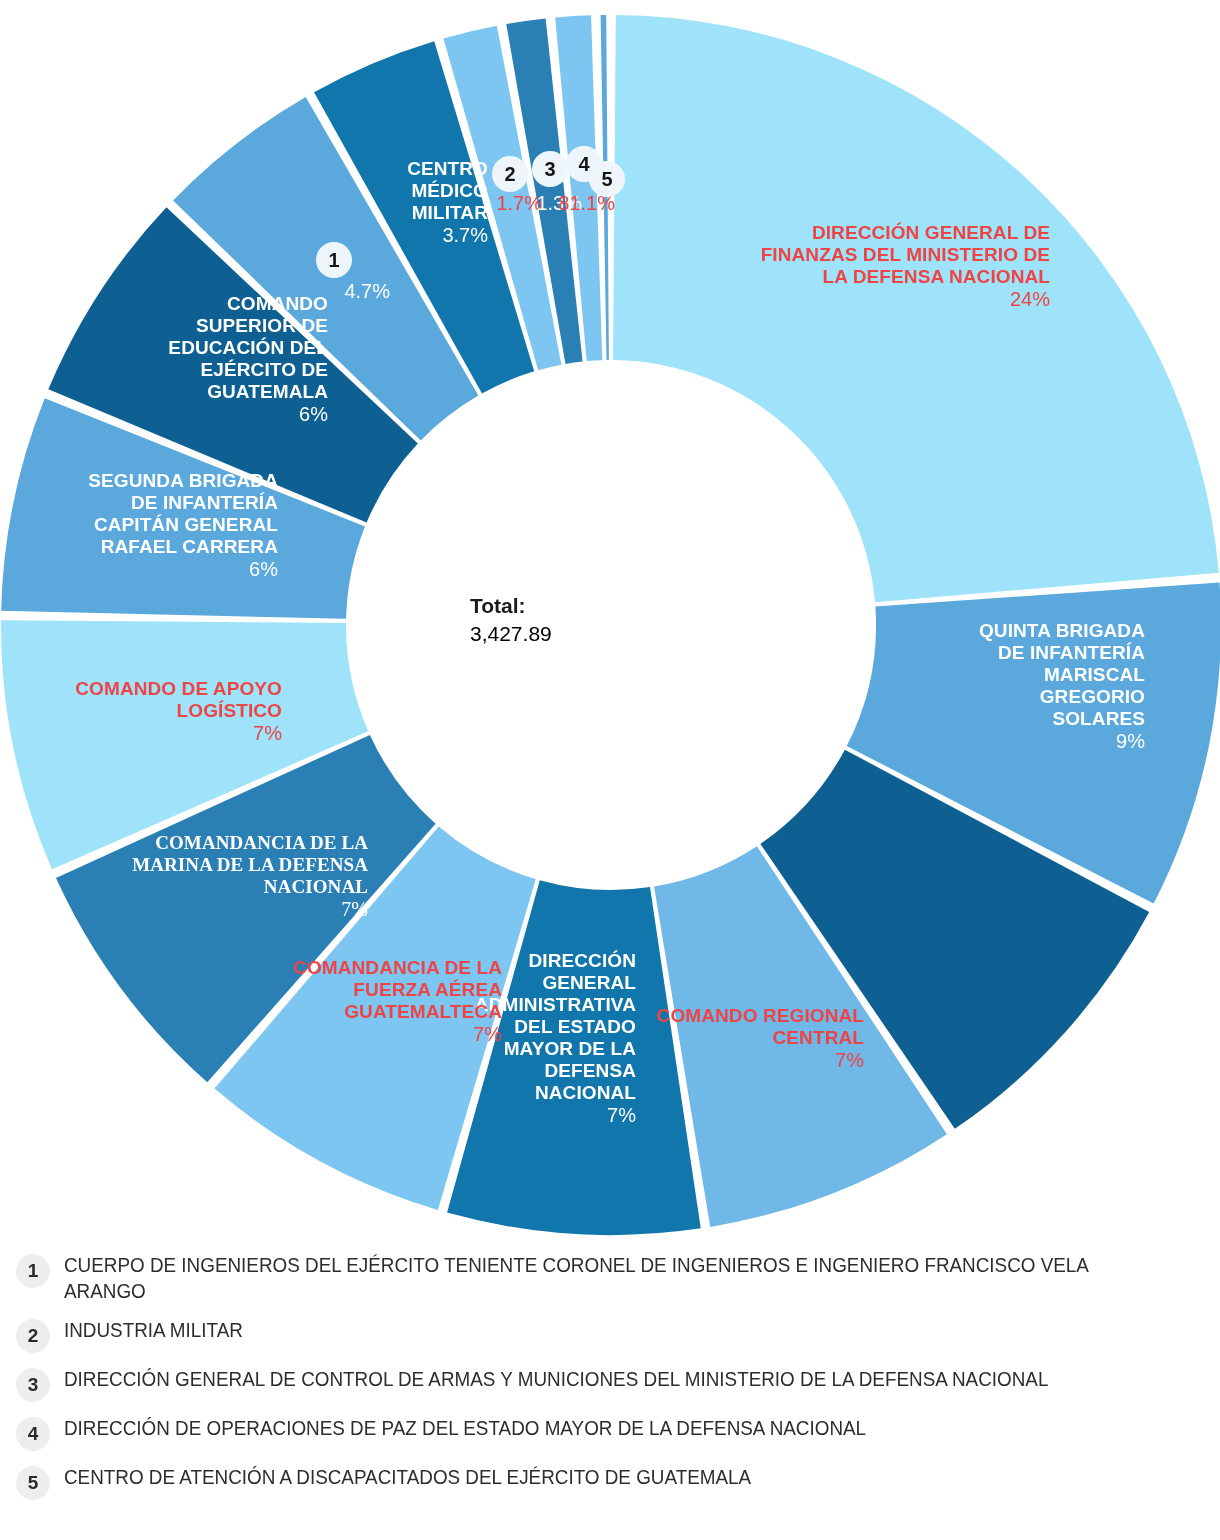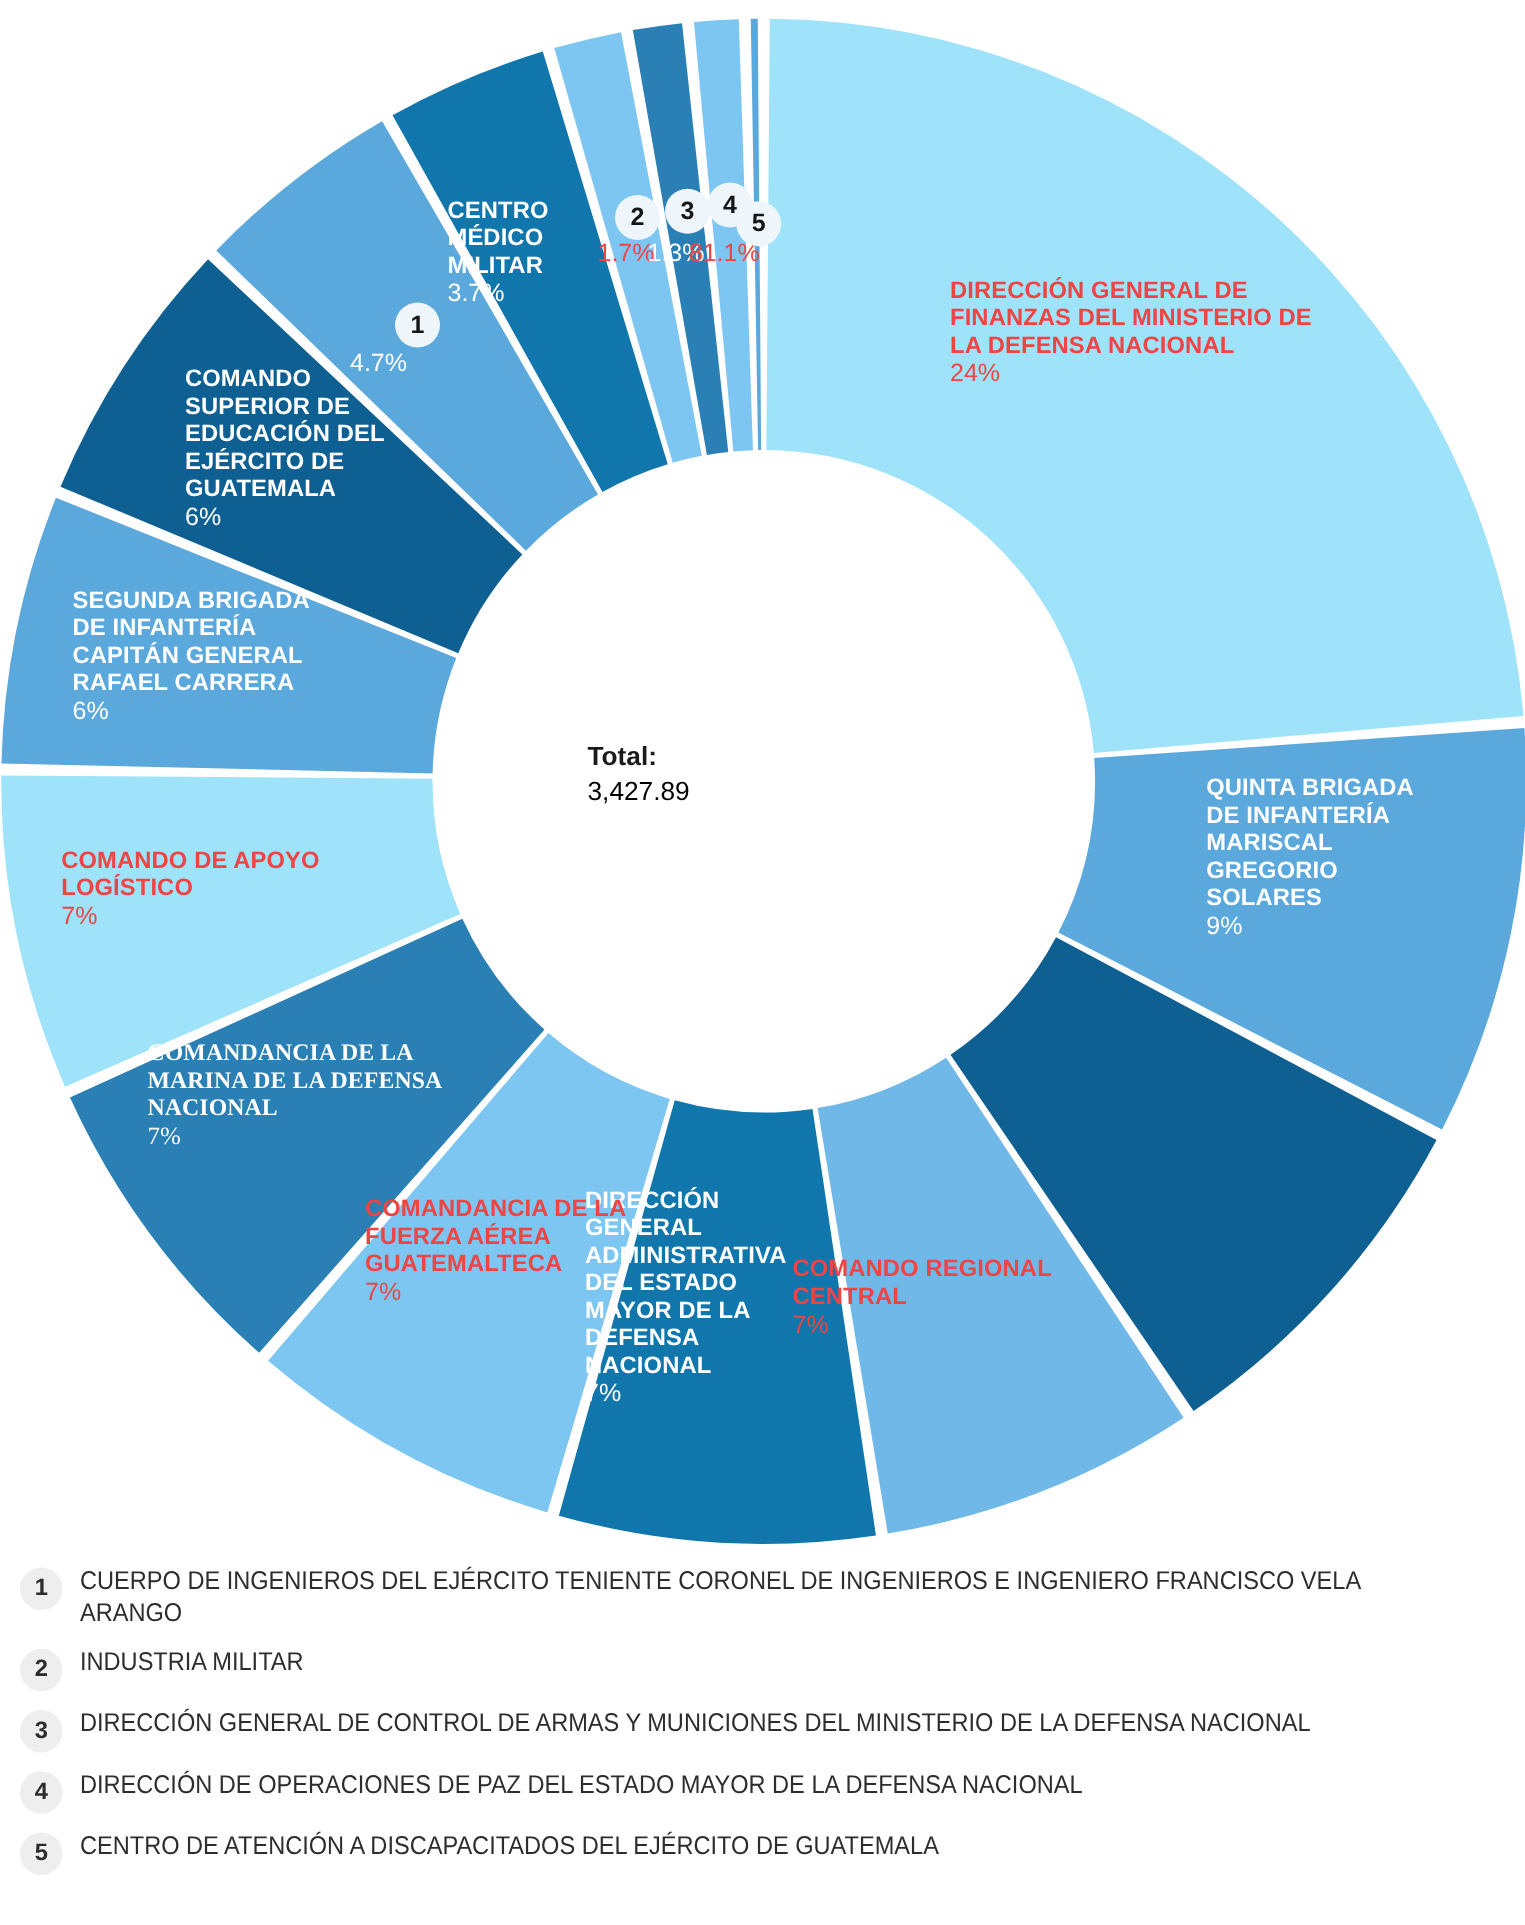--- a/index.html
+++ b/index.html
@@ -19,21 +19,21 @@
     width: 1220px;
     height: 1245px;
   }
   #donut-svg {
     position: absolute;
     top: 0;
     left: 0;
   }
   .slice-label {
     position: absolute;
-    text-align: left;
+    text-align: right;
     line-height: 1.16;
     pointer-events: none;
   }
   .slice-label .nm {
     font-weight: bold;
     font-size: 19px;
     letter-spacing: 0.1px;
     display: block;
   }
   .slice-label .pc {
@@ -164,21 +164,21 @@
   <div class="slice-label lbl-dark" style="left:292px; top:957px; width:210px;">
     <span class="nm">COMANDANCIA DE LA FUERZA AÉREA GUATEMALTECA</span>
     <span class="pc">7%</span>
   </div>
 
   <div class="slice-label lbl-light" style="left:118px; top:832px; width:250px;font-family:Liberation Serif, serif;">
     <span class="nm">COMANDANCIA DE LA MARINA DE LA DEFENSA NACIONAL</span>
     <span class="pc">7%</span>
   </div>
 
-  <div class="slice-label lbl-dark" style="left:49px; top:678px; width:220px;">
+  <div class="slice-label lbl-dark" style="left:62px; top:678px; width:220px;">
     <span class="nm">COMANDO DE APOYO LOGÍSTICO</span>
     <span class="pc">7%</span>
   </div>
 
   <div class="slice-label lbl-light" style="left:58px; top:470px; width:220px;">
     <span class="nm">SEGUNDA BRIGADA DE INFANTERÍA CAPITÁN GENERAL RAFAEL CARRERA</span>
     <span class="pc">6%</span>
   </div>
 
   <div class="slice-label lbl-light" style="left:148px; top:293px; width:180px;">

